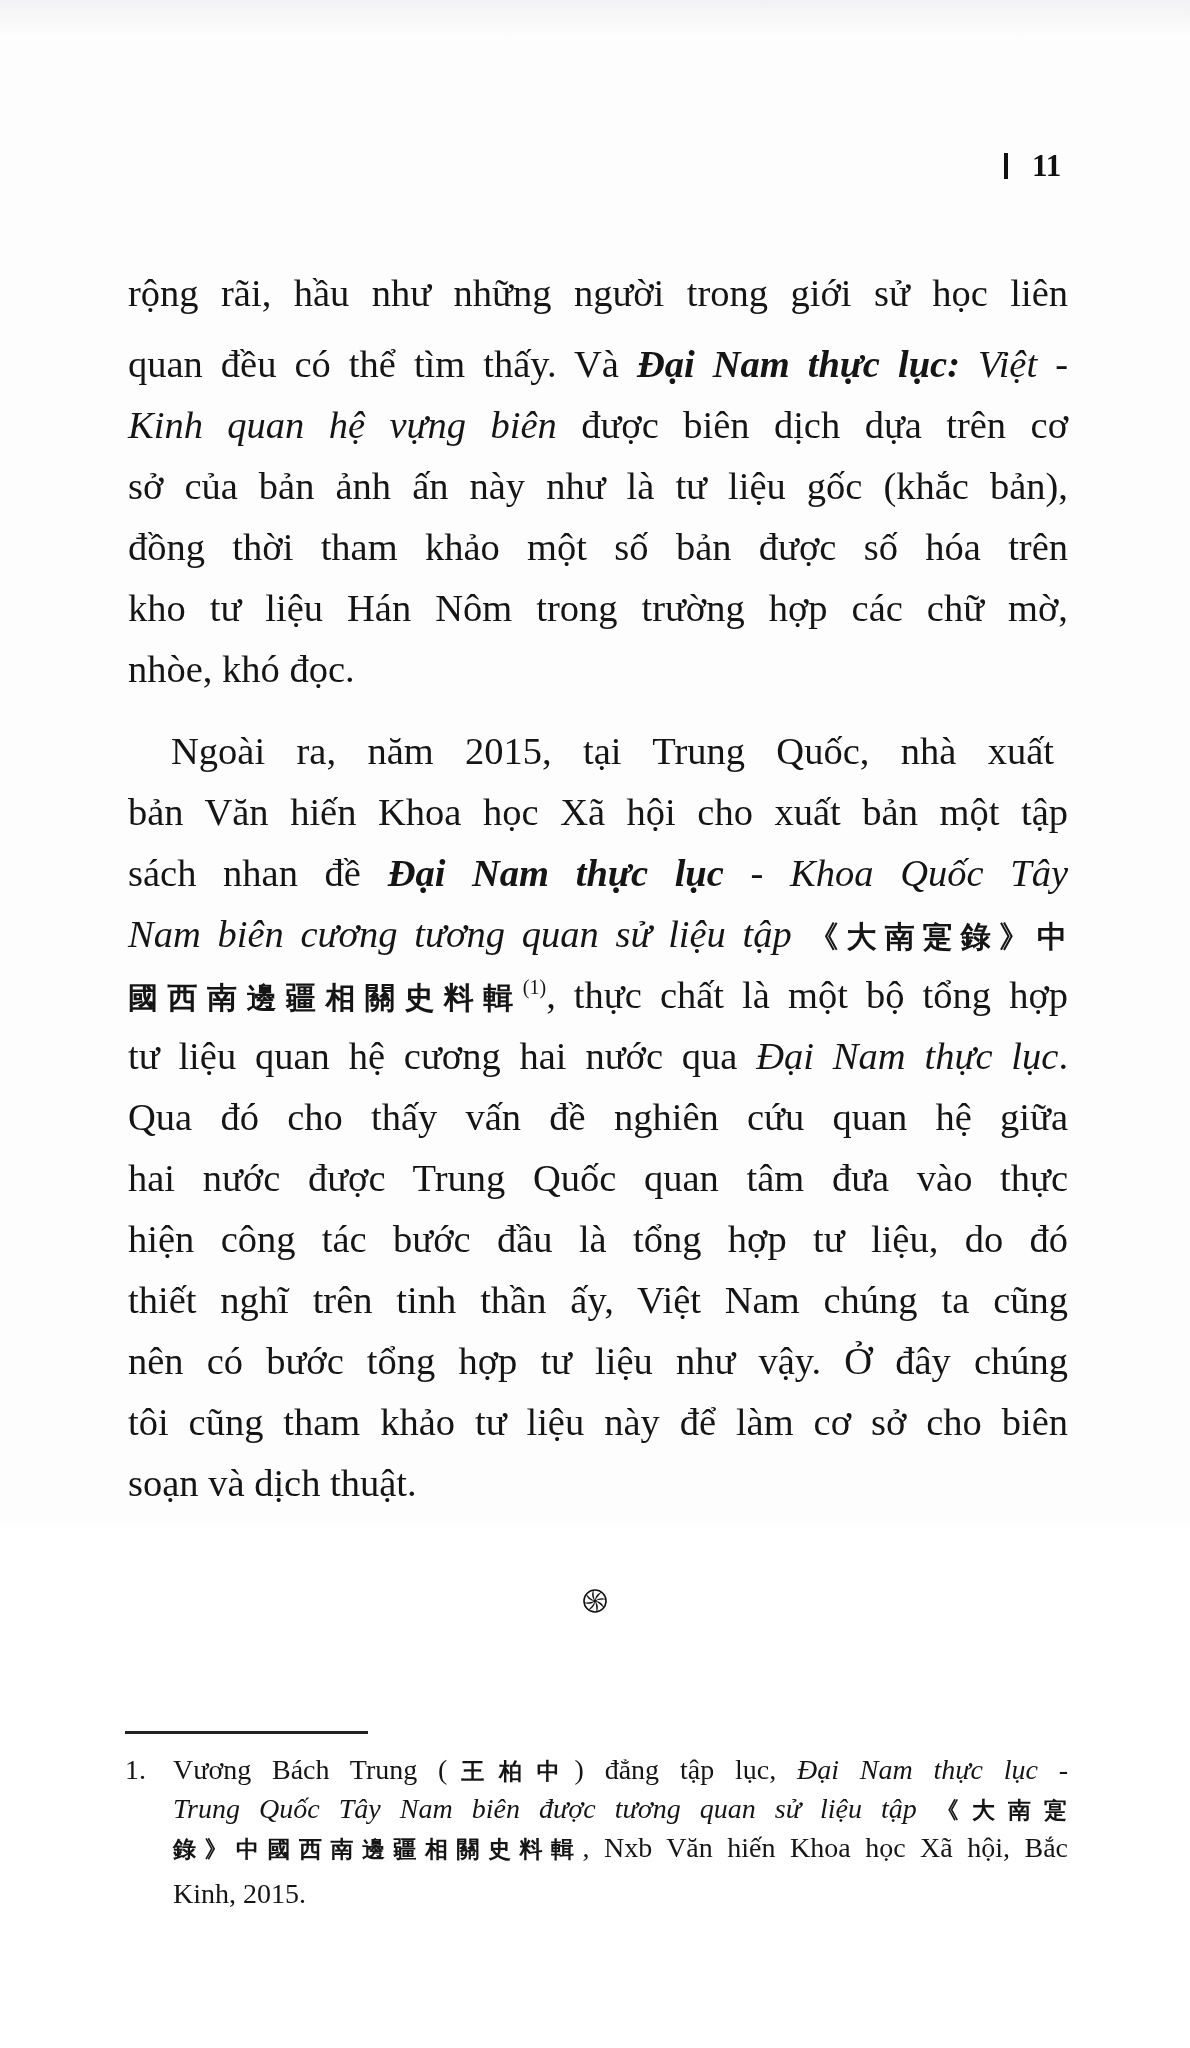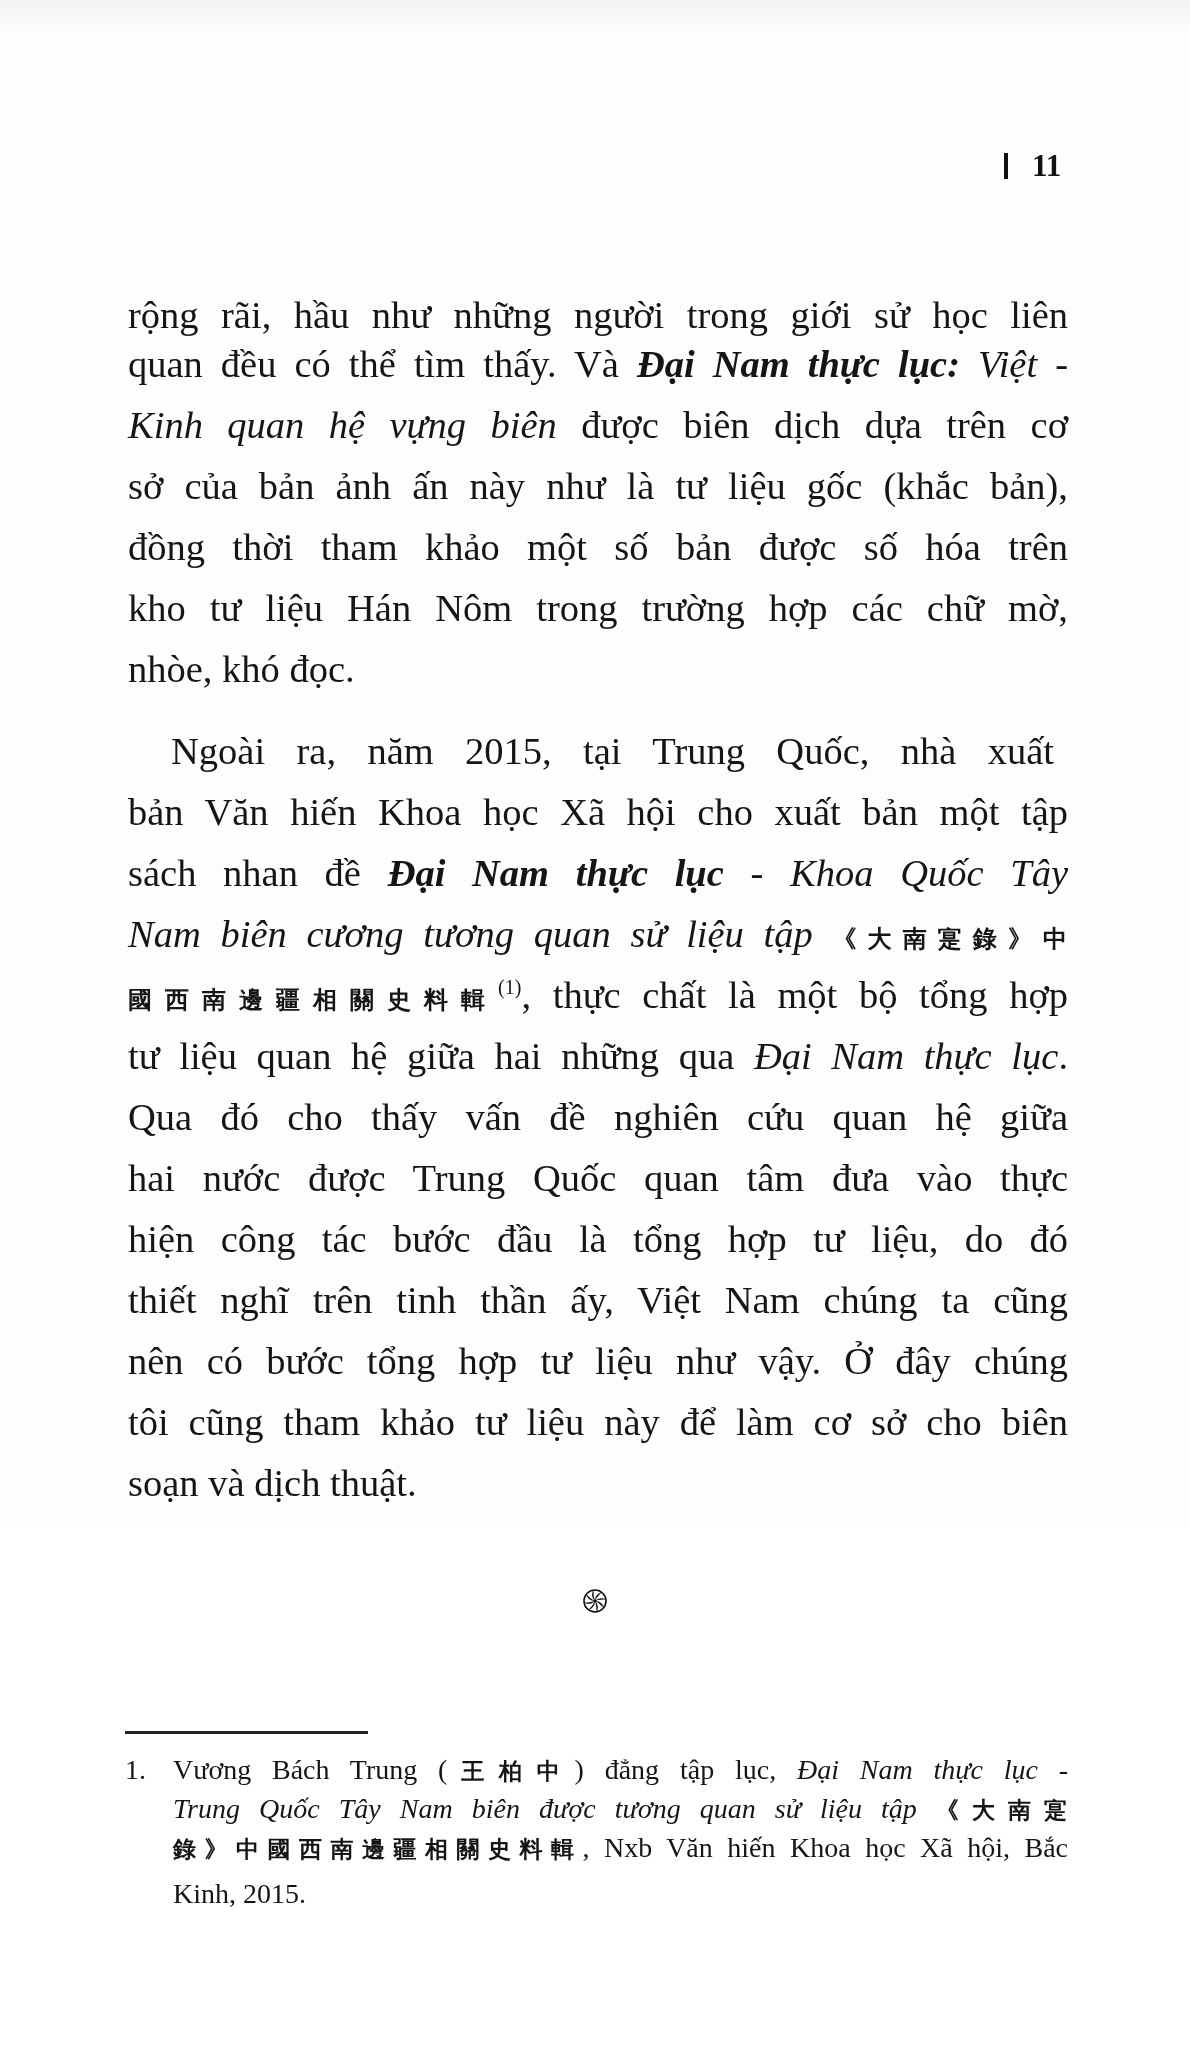--- a/index.html
+++ b/index.html
@@ -64,21 +64,21 @@
     }
     .line.indent {
       left: 171px;
       width: 883px;
     }
     .it { font-style: italic; }
     .bi { font-style: italic; font-weight: bold; }
     .cjk {
       font-family: "DejaVu Sans", sans-serif;
       font-weight: bold;
-      font-size: 24px;
+      font-size: 30px;
       letter-spacing: 1px;
     }
     sup.fnref {
       font-size: 20px;
       vertical-align: 14px;
       line-height: 0;
     }
     .ornament {
       position: absolute;
       left: 583px;
@@ -121,21 +121,21 @@
 
 <div class="page">
   <div class="bleed"></div>
 
   <div class="running-head">
     <span class="bar"></span>
     <span>11</span>
   </div>
 
   <div>
-    <div class="line" style="top:292px">
+    <div class="line" style="top:270px">
       <span>rộng rãi, hầu như những người trong giới sử học liên</span>
     </div>
     <div class="line" style="top:341px">
       <span>quan đều có thể tìm thấy. Và </span><span class="bi">Đại Nam thực lục:</span><span class="it"> Việt -</span>
     </div>
     <div class="line" style="top:402px">
       <span class="it">Kinh quan hệ vựng biên</span><span> được biên dịch dựa trên cơ</span>
     </div>
     <div class="line" style="top:463px">
       <span>sở của bản ảnh ấn này như là tư liệu gốc (khắc bản),</span>
@@ -161,21 +161,21 @@
     <div class="line" style="top:850px">
       <span>sách nhan đề </span><span class="bi">Đại Nam thực lục</span><span class="it"> - Khoa Quốc Tây</span>
     </div>
     <div class="line" style="top:911px">
       <span class="it">Nam biên cương tương quan sử liệu tập</span> <span class="cjk">《大南寔錄》中</span>
     </div>
     <div class="line" style="top:972px">
       <span class="cjk">國西南邊疆相關史料輯</span><sup class="fnref">(1)</sup><span>, thực chất là một bộ tổng hợp</span>
     </div>
     <div class="line" style="top:1033px">
-      <span>tư liệu quan hệ giữa hai những qua </span><span class="it">Đại Nam thực lục</span><span>.</span>
+      <span>tư liệu quan hệ cương hai nước qua </span><span class="it">Đại Nam thực lục</span><span>.</span>
     </div>
     <div class="line" style="top:1094px">
       <span>Qua đó cho thấy vấn đề nghiên cứu quan hệ giữa</span>
     </div>
     <div class="line" style="top:1155px">
       <span>hai nước được Trung Quốc quan tâm đưa vào thực</span>
     </div>
     <div class="line" style="top:1216px">
       <span>hiện công tác bước đầu là tổng hợp tư liệu, do đó</span>
     </div>

